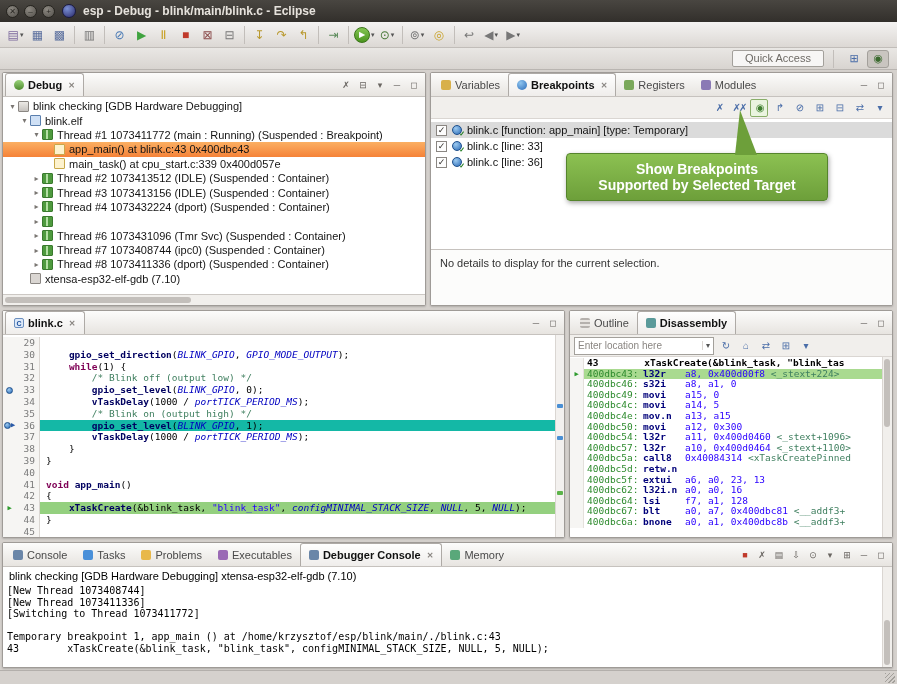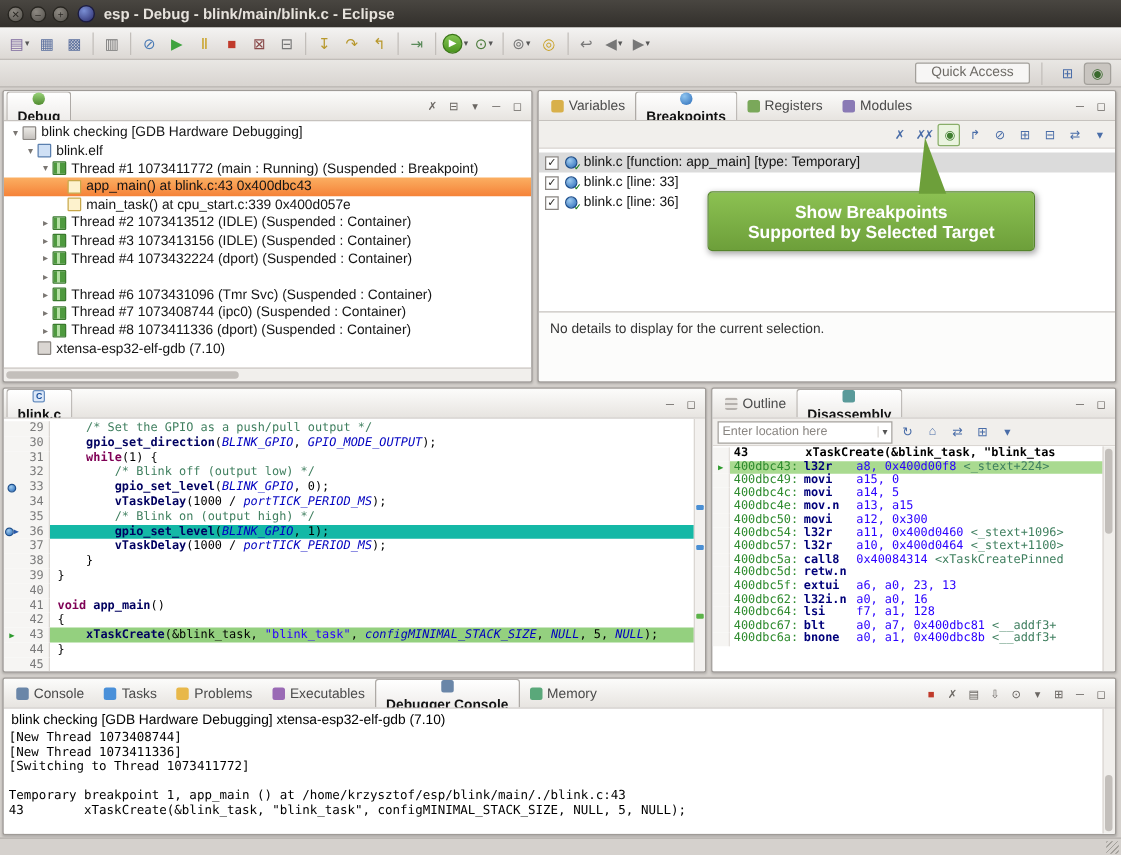--- a/index.html
+++ b/index.html
@@ -41,21 +41,21 @@
   
   .workbench { position: relative; height: 600px; }
   .panel { position: absolute; background: #fff; border: 1px solid #9f9b97; border-radius: 2px;
     display: flex; flex-direction: column; overflow: hidden; box-shadow: 0 1px 2px rgba(0,0,0,.18); }
   .panel-header { height: 24px; background: linear-gradient(#fcfcfb, #e7e4e0);
     border-bottom: 1px solid #c6c2be; display: flex; align-items: stretch; flex-shrink: 0; }
   .tabs { display: flex; align-items: stretch; flex: 1; overflow: hidden; padding-left: 2px; }
   .tab { display: flex; align-items: center; gap: 4px; padding: 0 8px; font-size: 11px; color: #4a4a4a;
     border-radius: 3px 3px 0 0; white-space: nowrap; }
   .tab.active { background: linear-gradient(#ffffff, #efedeb); border: 1px solid #aeaaa6;
-    border-bottom: none; color: #111; font-weight: bold; flex-direction: column; }
+    border-bottom: none; color: #111; font-weight: bold; }
   .tab-close { font-size: 8px; color: #8a8682; margin-left: 2px; }
   .tab-icon { width: 10px; height: 10px; display: inline-flex; align-items: center; justify-content: center;
     border-radius: 2px; font-size: 7px; font-weight: bold; flex-shrink: 0; }
   .ti-debug-icon { background: linear-gradient(#9ad37a, #4e8a2e); border-radius: 50%; }
   .ti-variables-icon { background: #d8b04a; }
   .ti-breakpoints-icon { background: radial-gradient(circle at 35% 30%, #8ec4ef, #2a6bb8); border-radius: 50%; }
   .ti-registers-icon { background: #7aa85a; }
   .ti-modules-icon { background: #8a7ab5; }
   .ti-c-file-icon { background: #dce8f8; border: 1px solid #6a8fbf; color: #1a4f9c; }
   .ti-outline-icon { background: repeating-linear-gradient(#b5b1ad 0 2px, #e8e5e1 2px 4px); }
@@ -442,21 +442,21 @@
             <span class="tab-close">✕</span>
           </div>
         </div>
       <div class="panel-actions">
           <div class="pa-btn">─</div>
           <div class="pa-btn">◻</div>
         </div>
     </div>
     <div class="editor-body">
       <div class="code-scroll">
-          <div class="cl"><span class="cl-mark"></span><span class="cl-num">29</span><span class="cl-code"><span class="tk-p">    </span><span class="tk-c">/* Set the GPIO as a push/pull output */</span></span></div>
+          <div class="cl"><span class="cl-mark"></span><span class="cl-num">29</span><span class="cl-code"><span class="tk-p">    </span></span></div>
           <div class="cl"><span class="cl-mark"></span><span class="cl-num">30</span><span class="cl-code"><span class="tk-p">    </span><span class="tk-f">gpio_set_direction</span><span class="tk-p">(</span><span class="tk-m">BLINK_GPIO</span><span class="tk-p">, </span><span class="tk-m">GPIO_MODE_OUTPUT</span><span class="tk-p">);</span></span></div>
           <div class="cl"><span class="cl-mark"></span><span class="cl-num">31</span><span class="cl-code"><span class="tk-p">    </span><span class="tk-k">while</span><span class="tk-p">(1) {</span></span></div>
           <div class="cl"><span class="cl-mark"></span><span class="cl-num">32</span><span class="cl-code"><span class="tk-p">        </span><span class="tk-c">/* Blink off (output low) */</span></span></div>
           <div class="cl"><span class="cl-mark"><span class="bp-dot"></span></span><span class="cl-num">33</span><span class="cl-code"><span class="tk-p">        </span><span class="tk-f">gpio_set_level</span><span class="tk-p">(</span><span class="tk-m">BLINK_GPIO</span><span class="tk-p">, 0);</span></span></div>
           <div class="cl"><span class="cl-mark"></span><span class="cl-num">34</span><span class="cl-code"><span class="tk-p">        </span><span class="tk-f">vTaskDelay</span><span class="tk-p">(1000 / </span><span class="tk-m">portTICK_PERIOD_MS</span><span class="tk-p">);</span></span></div>
           <div class="cl"><span class="cl-mark"></span><span class="cl-num">35</span><span class="cl-code"><span class="tk-p">        </span><span class="tk-c">/* Blink on (output high) */</span></span></div>
           <div class="cl"><span class="cl-mark"><span class="bp-dot"></span><span class="ip-arrow blue">▶</span></span><span class="cl-num">36</span><span class="cl-code hl-soft"><span class="tk-p">        </span><span class="tk-f">gpio_set_level</span><span class="tk-p">(</span><span class="tk-m">BLINK_GPIO</span><span class="tk-p">, 1);</span></span></div>
           <div class="cl"><span class="cl-mark"></span><span class="cl-num">37</span><span class="cl-code"><span class="tk-p">        </span><span class="tk-f">vTaskDelay</span><span class="tk-p">(1000 / </span><span class="tk-m">portTICK_PERIOD_MS</span><span class="tk-p">);</span></span></div>
           <div class="cl"><span class="cl-mark"></span><span class="cl-num">38</span><span class="cl-code"><span class="tk-p">    }</span></span></div>
           <div class="cl"><span class="cl-mark"></span><span class="cl-num">39</span><span class="cl-code"><span class="tk-p">}</span></span></div>
@@ -502,20 +502,21 @@
           <div class="pt-btn">⌂</div>
           <div class="pt-btn">⇄</div>
           <div class="pt-btn">⊞</div>
           <div class="pt-btn">▾</div>
         </div>
     </div>
     <div class="disasm-body">
       <div>
           <div class="dr"><span class="dr-gutter"></span><span class="dr-text dr-src">43        xTaskCreate(&amp;blink_task, "blink_tas</span></div>
           <div class="dr"><span class="dr-gutter">▶</span><span class="dr-text hl"><span class="dr-addr">400dbc43:</span><span class="dr-mn">l32r</span><span class="dr-args">a8, 0x400d00f8 </span><span class="dr-sym">&lt;_stext+224&gt;</span></span></div>
+          <div class="dr"><span class="dr-gutter"></span><span class="dr-text"><span class="dr-addr">400dbc46:</span><span class="dr-mn">s32i</span><span class="dr-args">a8, a1, 0</span></span></div>
           <div class="dr"><span class="dr-gutter"></span><span class="dr-text"><span class="dr-addr">400dbc49:</span><span class="dr-mn">movi</span><span class="dr-args">a15, 0</span></span></div>
           <div class="dr"><span class="dr-gutter"></span><span class="dr-text"><span class="dr-addr">400dbc4c:</span><span class="dr-mn">movi</span><span class="dr-args">a14, 5</span></span></div>
           <div class="dr"><span class="dr-gutter"></span><span class="dr-text"><span class="dr-addr">400dbc4e:</span><span class="dr-mn">mov.n</span><span class="dr-args">a13, a15</span></span></div>
           <div class="dr"><span class="dr-gutter"></span><span class="dr-text"><span class="dr-addr">400dbc50:</span><span class="dr-mn">movi</span><span class="dr-args">a12, 0x300</span></span></div>
           <div class="dr"><span class="dr-gutter"></span><span class="dr-text"><span class="dr-addr">400dbc54:</span><span class="dr-mn">l32r</span><span class="dr-args">a11, 0x400d0460 </span><span class="dr-sym">&lt;_stext+1096&gt;</span></span></div>
           <div class="dr"><span class="dr-gutter"></span><span class="dr-text"><span class="dr-addr">400dbc57:</span><span class="dr-mn">l32r</span><span class="dr-args">a10, 0x400d0464 </span><span class="dr-sym">&lt;_stext+1100&gt;</span></span></div>
           <div class="dr"><span class="dr-gutter"></span><span class="dr-text"><span class="dr-addr">400dbc5a:</span><span class="dr-mn">call8</span><span class="dr-args">0x40084314 </span><span class="dr-sym">&lt;xTaskCreatePinned</span></span></div>
           <div class="dr"><span class="dr-gutter"></span><span class="dr-text"><span class="dr-addr">400dbc5d:</span><span class="dr-mn">retw.n</span></span></div>
           <div class="dr"><span class="dr-gutter"></span><span class="dr-text"><span class="dr-addr">400dbc5f:</span><span class="dr-mn">extui</span><span class="dr-args">a6, a0, 23, 13</span></span></div>
           <div class="dr"><span class="dr-gutter"></span><span class="dr-text"><span class="dr-addr">400dbc62:</span><span class="dr-mn">l32i.n</span><span class="dr-args">a0, a0, 16</span></span></div>

